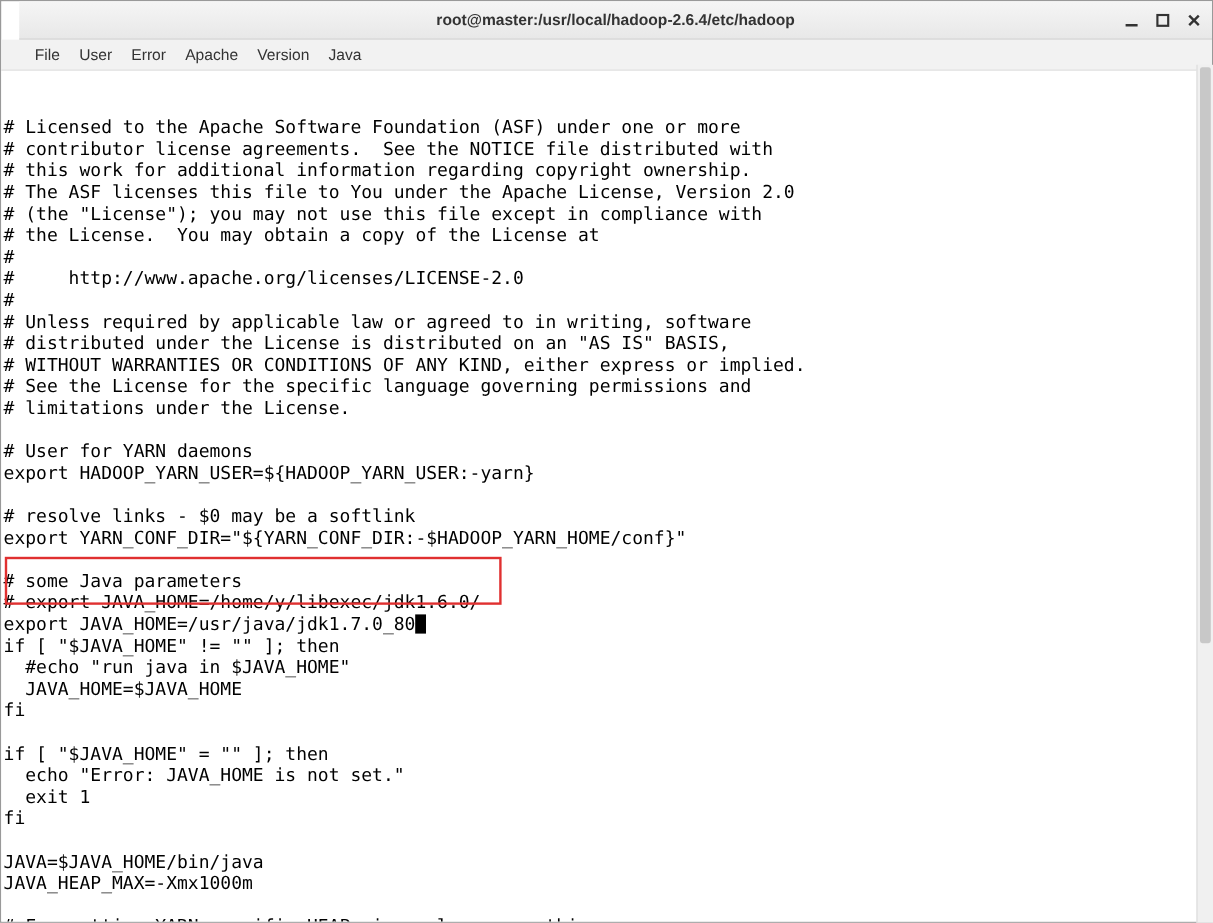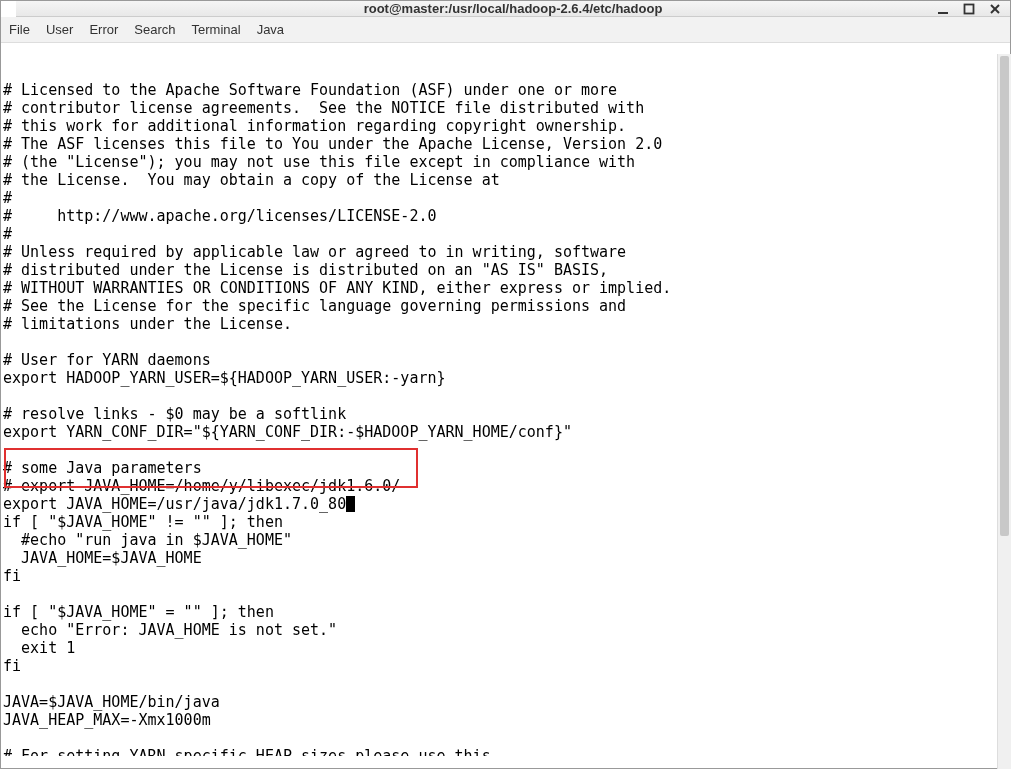--- a/index.html
+++ b/index.html
@@ -9,21 +9,21 @@
     }
     body {
       font-family: sans-serif;
       background: #fff;
       width: 1011px;
       height: 769px;
       overflow: hidden;
       border: 1px solid #999;
     }
     .titlebar {
-      height: 16px;
+      height: 32px;
       background: linear-gradient(to bottom, #f5f5f5, #e8e8e8);
       border-bottom: 1px solid #ccc;
       display: flex;
       align-items: center;
       justify-content: center;
       position: relative;
       font-size: 13px;
       font-weight: bold;
       color: #333;
       margin-left: 15px;
@@ -42,21 +42,21 @@
       align-items: center;
       justify-content: center;
       cursor: pointer;
     }
     .menubar {
       height: 26px;
       background: #f2f2f2;
       border-bottom: 1px solid #ddd;
       display: flex;
       align-items: center;
-      padding: 0 0;
+      padding: 0 20px;
       font-size: 13px;
       color: #333;
     }
     .menu-item {
       padding: 3px 8px;
       cursor: pointer;
     }
     .terminal {
       background: #fff;
       padding: 2px 2px;
@@ -123,22 +123,22 @@
           <line x1="10" y1="2" x2="2" y2="10" stroke="#333" stroke-width="2"></line>
         </svg>
     </div>
   </div>
 </div>
 
 <div class="menubar">
   <div class="menu-item">File</div>
   <div class="menu-item">User</div>
   <div class="menu-item">Error</div>
-  <div class="menu-item">Search</div>
-  <div class="menu-item">Terminal</div>
+  <div class="menu-item">Apache</div>
+  <div class="menu-item">Version</div>
   <div class="menu-item">Java</div>
 </div>
 
 <div class="terminal" id="terminal">
   <div class="highlight-box" id="hlbox" style="top: 405px; left: 3px; width: 414px; height: 40px;"></div>
 <div># Licensed to the Apache Software Foundation (ASF) under one or more</div><div># contributor license agreements.  See the NOTICE file distributed with</div><div># this work for additional information regarding copyright ownership.</div><div># The ASF licenses this file to You under the Apache License, Version 2.0</div><div># (the "License"); you may not use this file except in compliance with</div><div># the License.  You may obtain a copy of the License at</div><div>#</div><div>#     http://www.apache.org/licenses/LICENSE-2.0</div><div>#</div><div># Unless required by applicable law or agreed to in writing, software</div><div># distributed under the License is distributed on an "AS IS" BASIS,</div><div># WITHOUT WARRANTIES OR CONDITIONS OF ANY KIND, either express or implied.</div><div># See the License for the specific language governing permissions and</div><div># limitations under the License.</div><div>&nbsp;</div><div># User for YARN daemons</div><div>export HADOOP_YARN_USER=${HADOOP_YARN_USER:-yarn}</div><div>&nbsp;</div><div># resolve links - $0 may be a softlink</div><div>export YARN_CONF_DIR="${YARN_CONF_DIR:-$HADOOP_YARN_HOME/conf}"</div><div>&nbsp;</div><div># some Java parameters</div><div># export JAVA_HOME=/home/y/libexec/jdk1.6.0/</div><div>export JAVA_HOME=/usr/java/jdk1.7.0_80<span class="cursor-block"></span></div><div>if [ "$JAVA_HOME" != "" ]; then</div><div>  #echo "run java in $JAVA_HOME"</div><div>  JAVA_HOME=$JAVA_HOME</div><div>fi</div><div>&nbsp;</div><div>if [ "$JAVA_HOME" = "" ]; then</div><div>  echo "Error: JAVA_HOME is not set."</div><div>  exit 1</div><div>fi</div><div>&nbsp;</div><div>JAVA=$JAVA_HOME/bin/java</div><div>JAVA_HEAP_MAX=-Xmx1000m</div><div>&nbsp;</div><div># For setting YARN specific HEAP sizes please use this</div></div>
 
 <div class="scrollbar">
   <div class="scrollbar-thumb"></div>
 </div>

